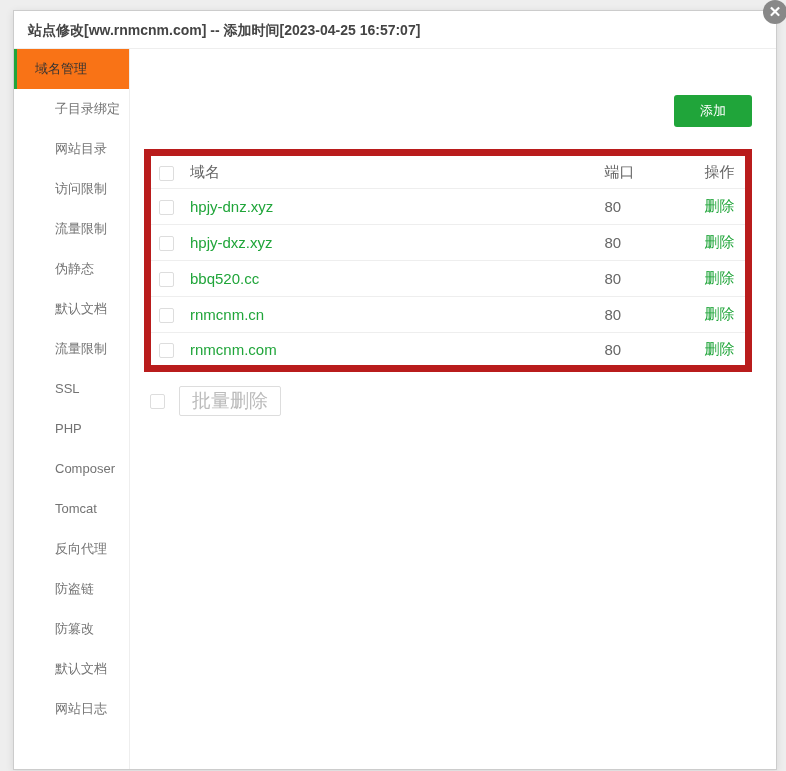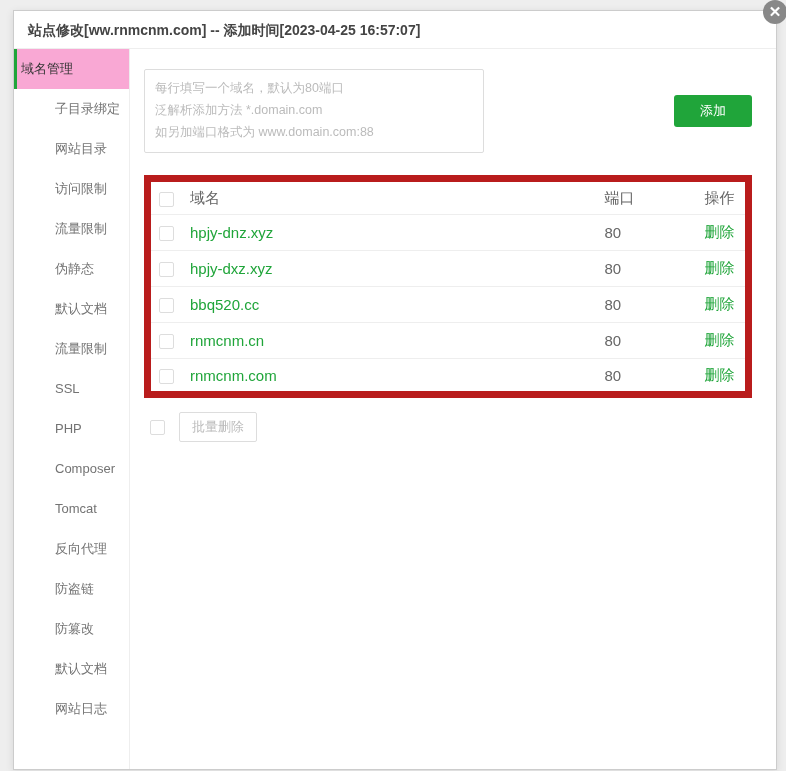--- a/index.html
+++ b/index.html
@@ -57,23 +57,23 @@
     }
     .sidebar-item {
       height: 40px;
       line-height: 40px;
       padding-left: 41px;
       color: #737373;
       cursor: pointer;
       font-size: 13px;
     }
     .sidebar-item.active {
-      background: #f9a8d4;
+      background: #f97316;
       border-left: 3px solid #20a53a;
-      padding-left: 4px;
+      padding-left: 18px;
       color: #333;
     }
     .content {
       flex: 1;
       padding: 20px 24px 20px 14px;
     }
     .input-row {
       display: flex;
       align-items: flex-start;
       gap: 18px;
@@ -145,21 +145,21 @@
       gap: 14px;
       padding-left: 6px;
     }
     .batch-del-btn {
       height: 30px;
       padding: 0 12px;
       border: 1px solid #ddd;
       background: #fff;
       color: #bbb;
       border-radius: 2px;
-      font-size: 13px;
+      font-size: 19px;
       cursor: default;
     }
   </style>
 </head>
 <body>
 
 <div class="window">
   <div class="close-btn">✕</div>
   <div class="titlebar">站点修改[ww.rnmcnm.com] -- 添加时间[2023-04-25 16:57:07]</div>
   <div class="body">
@@ -177,23 +177,20 @@
         <div class="sidebar-item">Composer</div>
         <div class="sidebar-item">Tomcat</div>
         <div class="sidebar-item">反向代理</div>
         <div class="sidebar-item">防盗链</div>
         <div class="sidebar-item">防篡改</div>
         <div class="sidebar-item">默认文档</div>
         <div class="sidebar-item">网站日志</div>
       </div>
     <div class="content">
       <div class="input-row">
-        <textarea class="domain-textarea" placeholder="每行填写一个域名，默认为80端口
-泛解析添加方法 *.domain.com
-如另加端口格式为 www.domain.com:88" style=""></textarea>
         <div class="spacer-flex"></div>
         <button class="add-btn">添加</button>
       </div>
       <table class="table">
         <thead>
           <tr>
             <th class="col-check"><span class="chk"></span></th>
             <th>域名</th>
             <th class="col-port">端口</th>
             <th class="col-action">操作</th>

